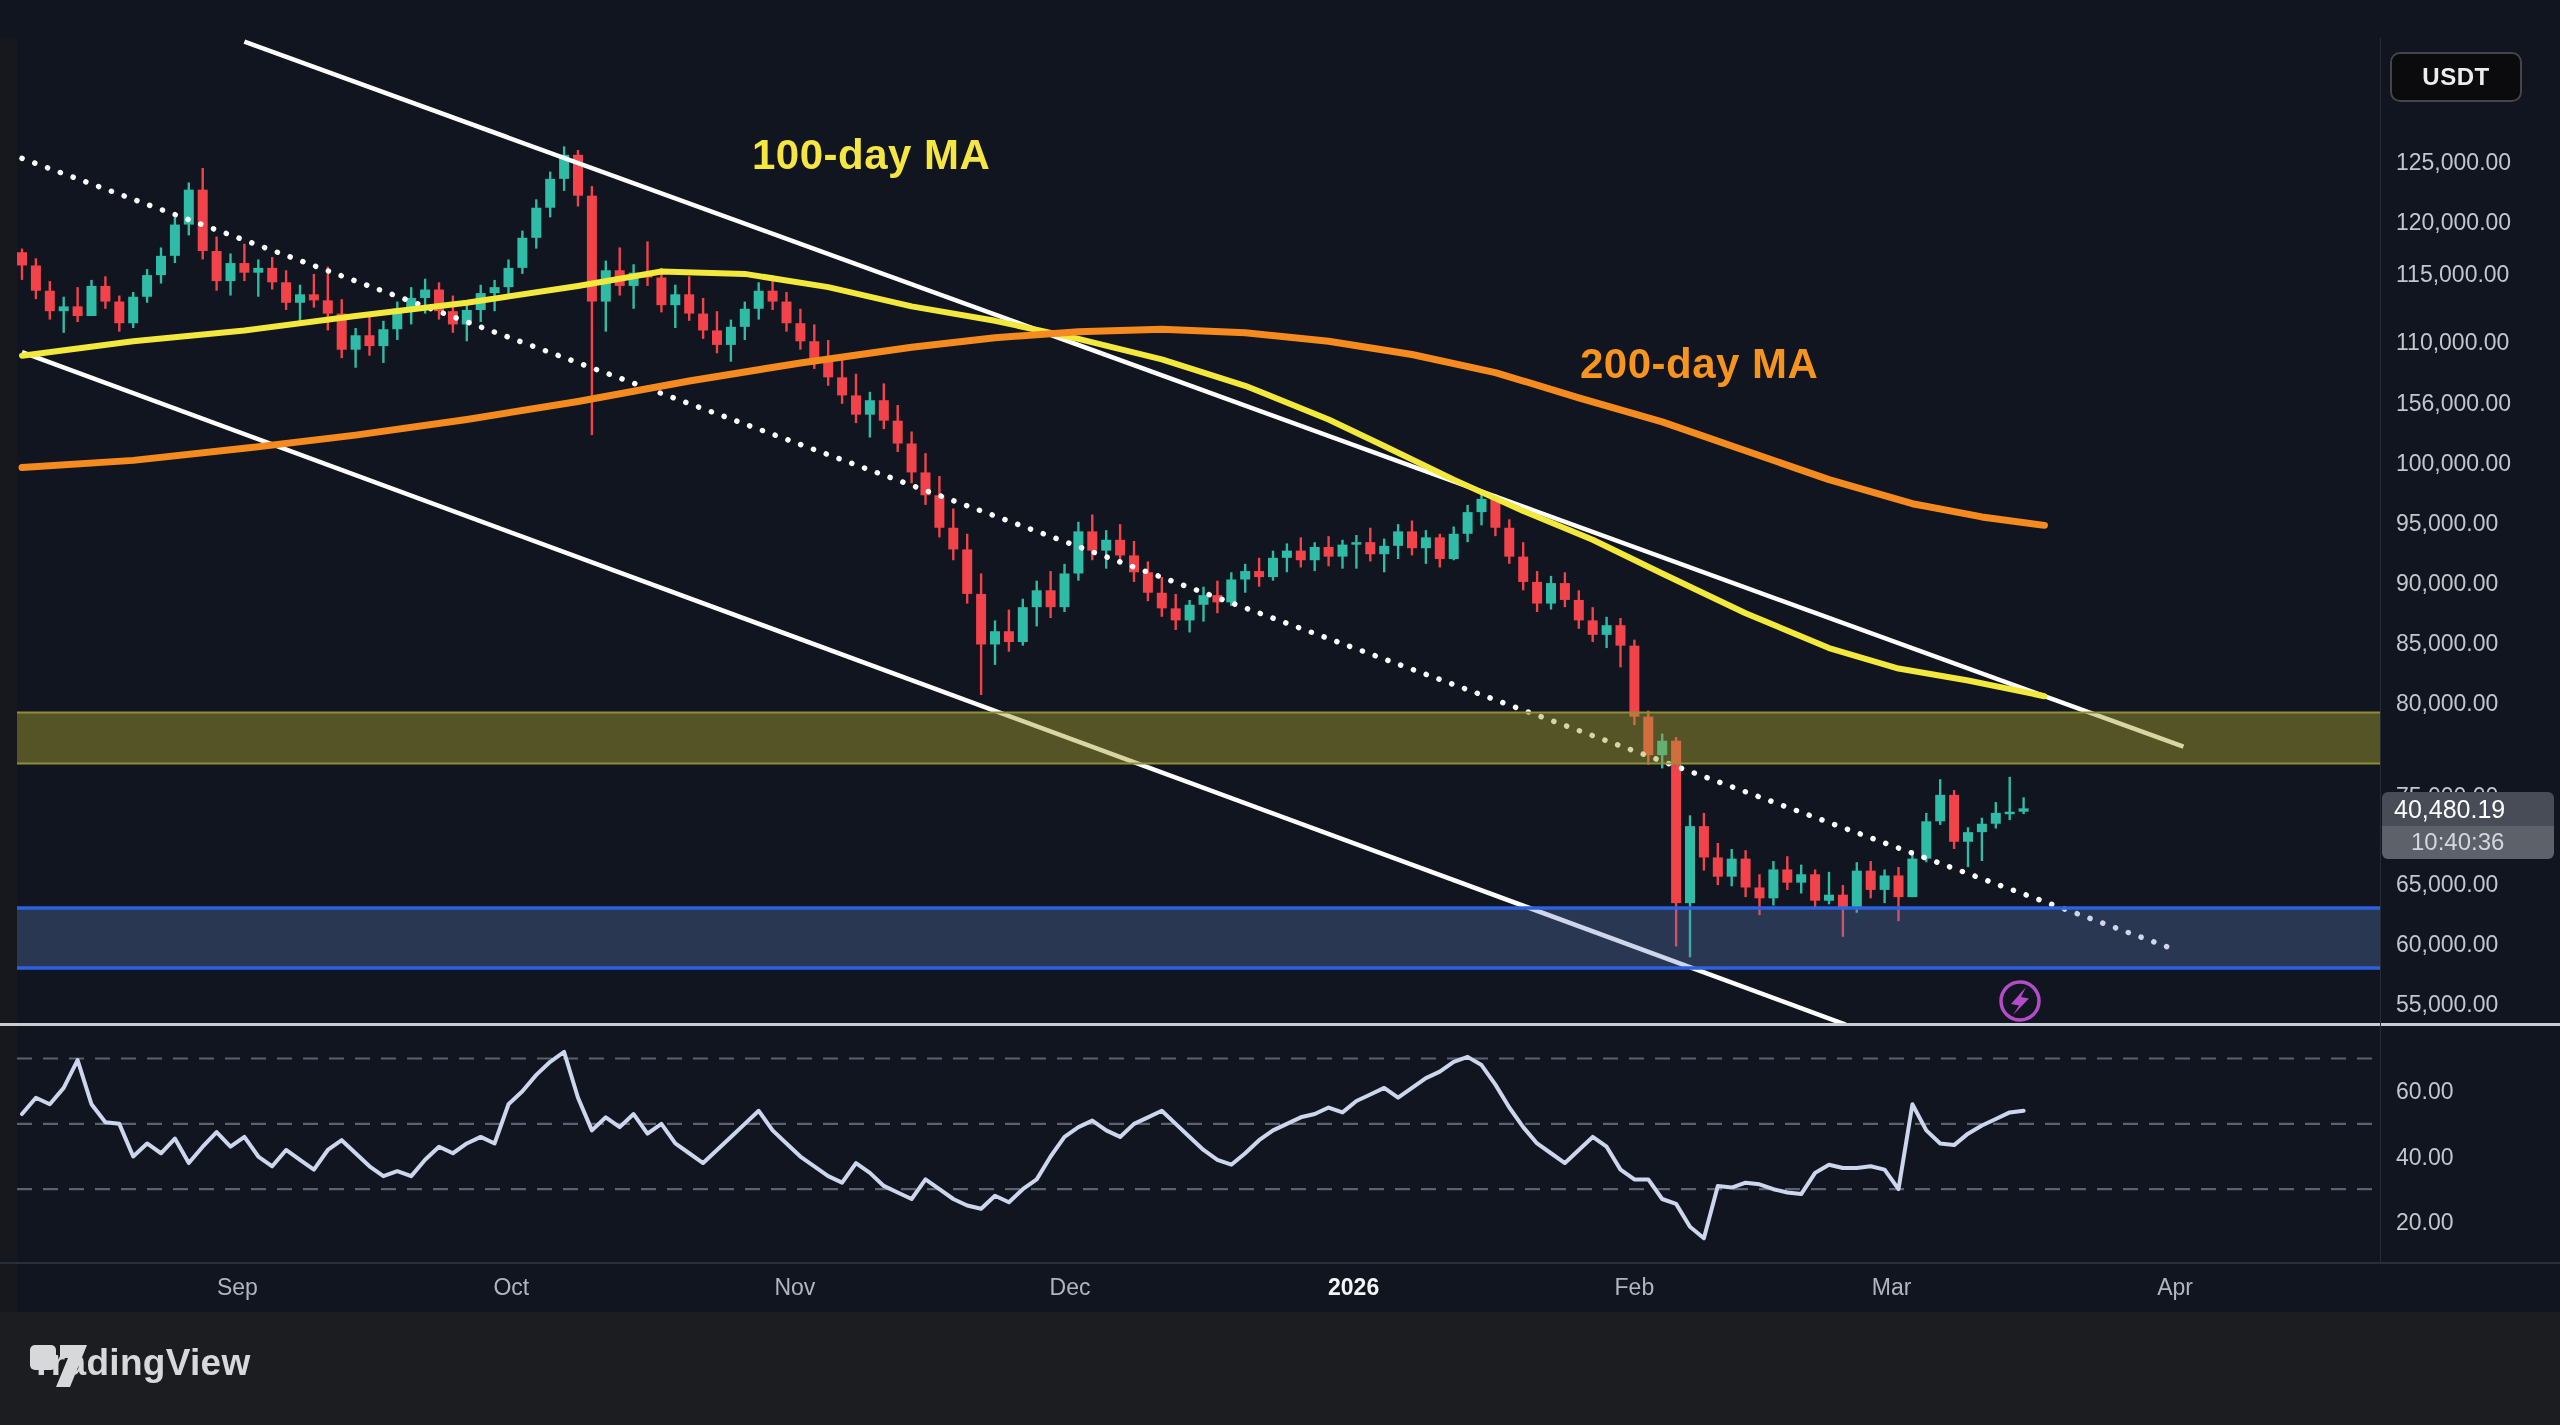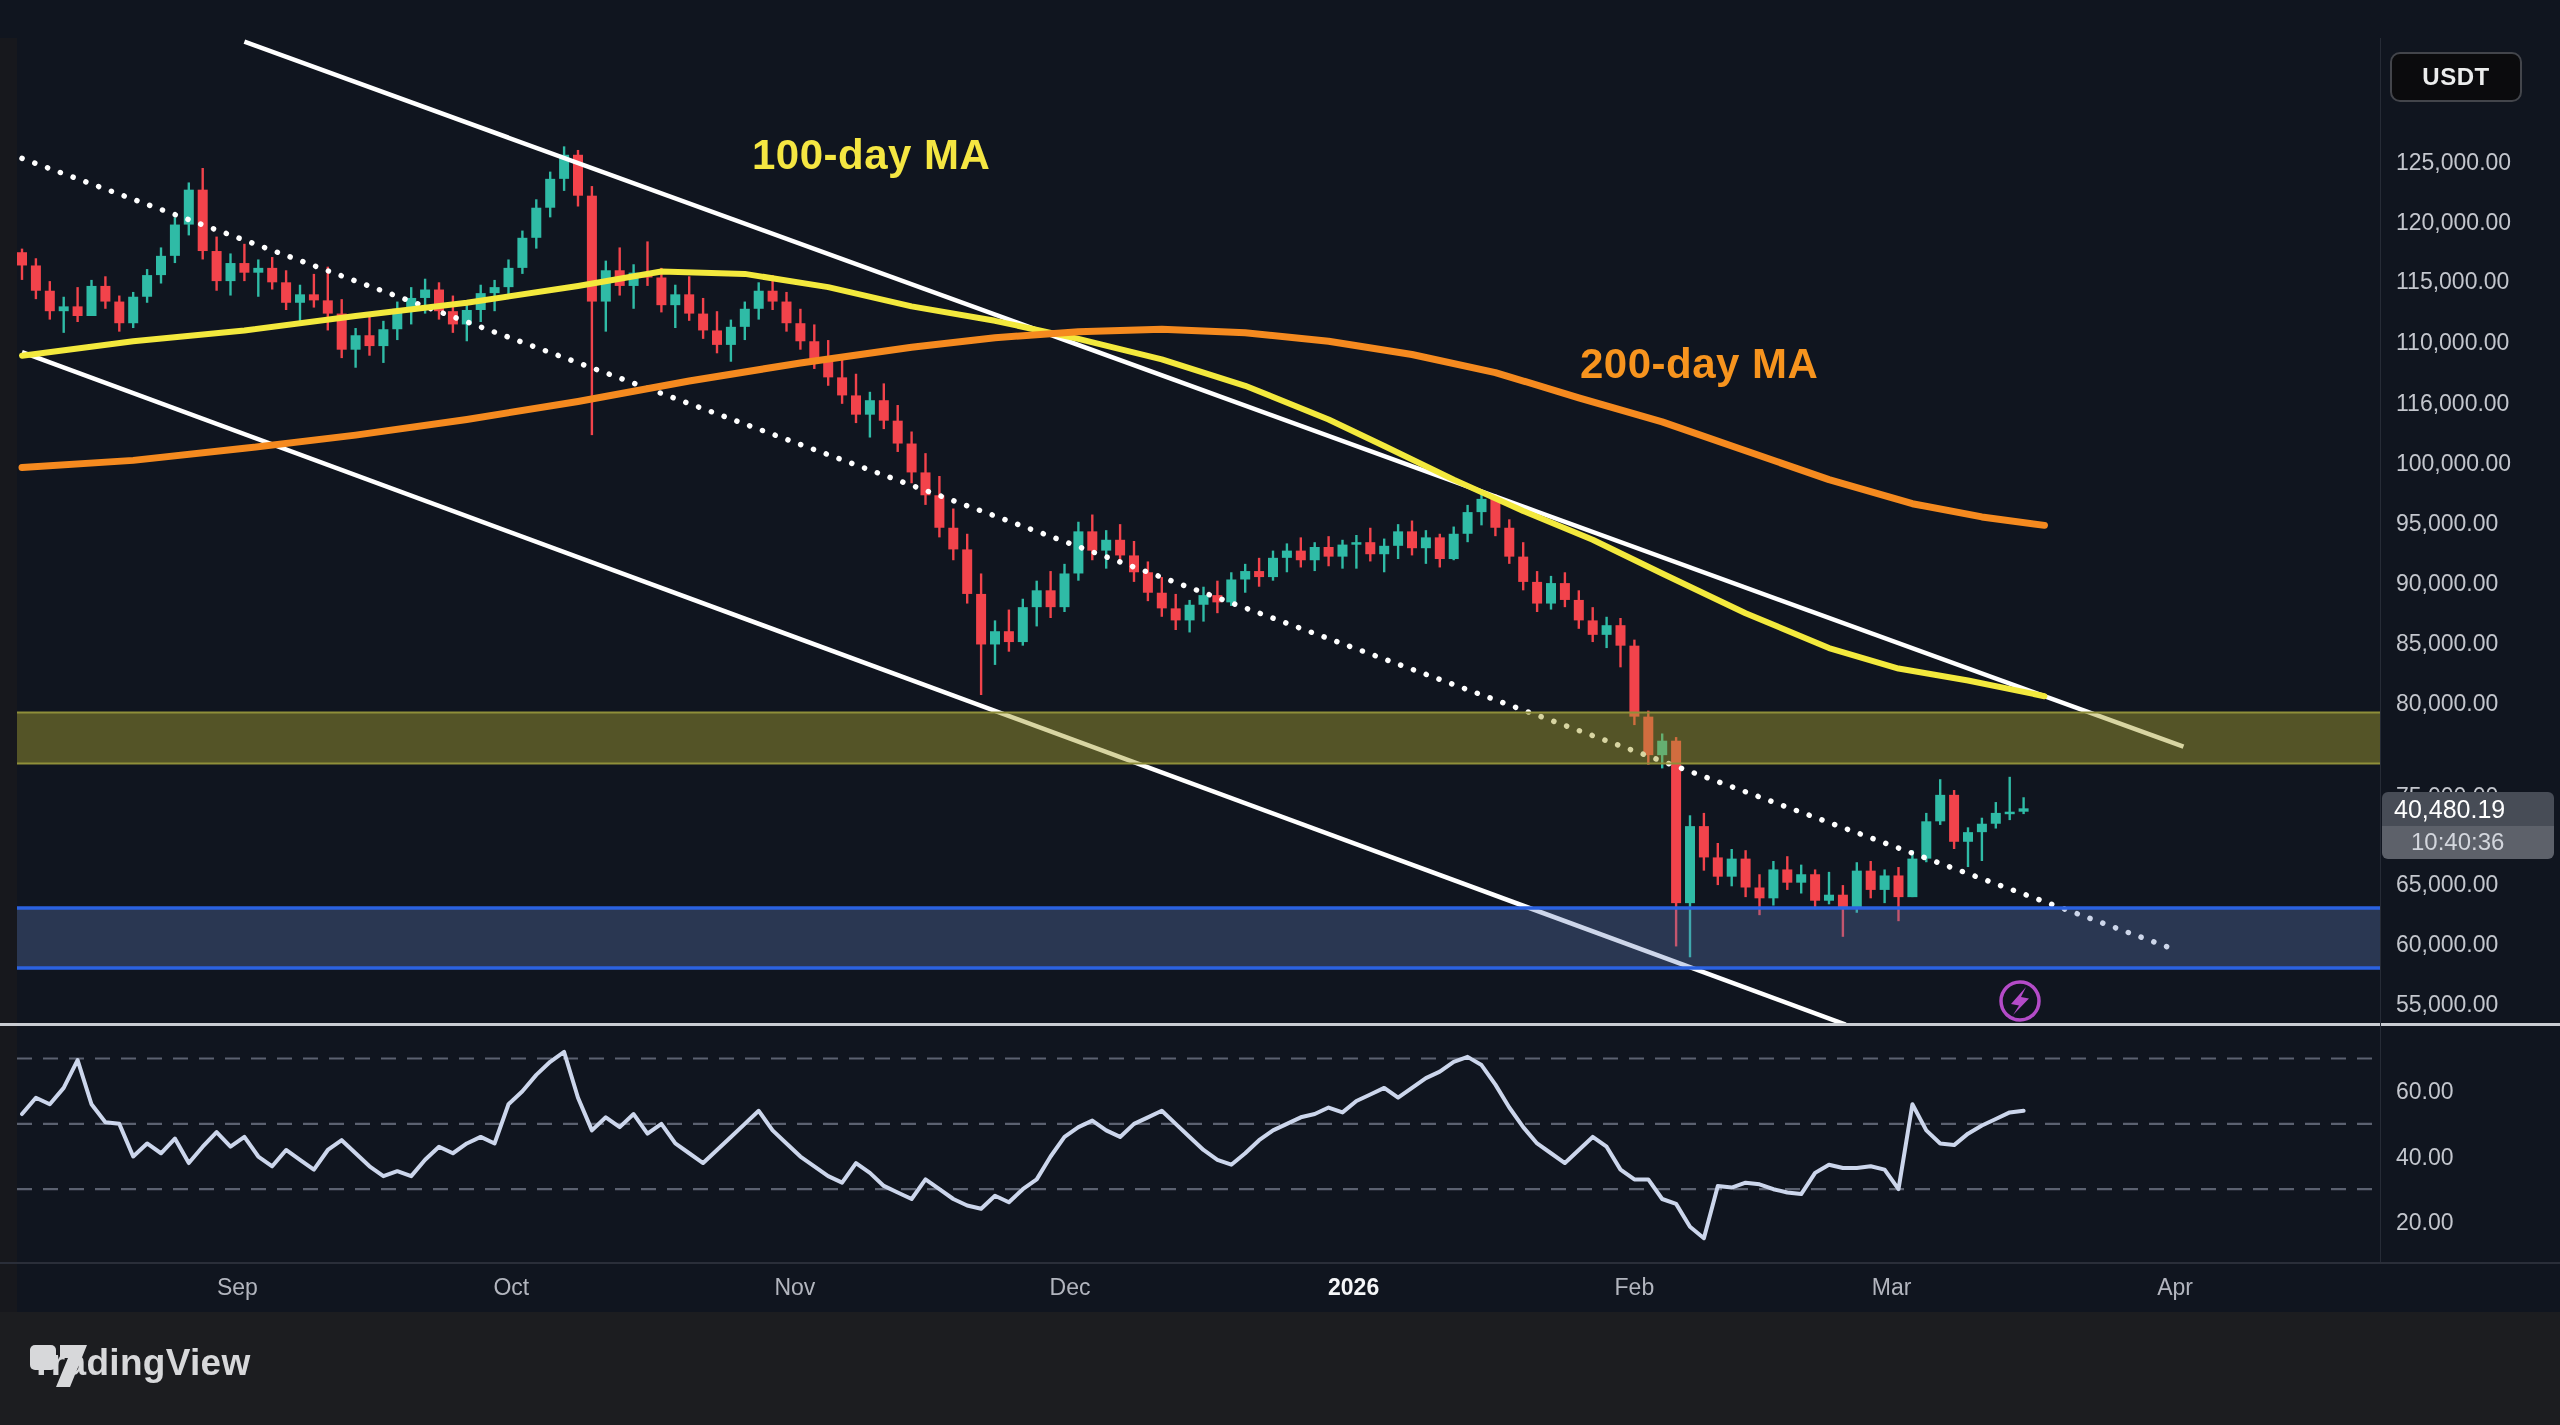--- a/index.html
+++ b/index.html
@@ -377,23 +377,23 @@
       <div class="month-label" style="left: 1070.06px;">Dec</div>
       <div class="month-label year" style="left: 1353.62px;">2026</div>
       <div class="month-label" style="left: 1634.4px;">Feb</div>
       <div class="month-label" style="left: 1891.55px;">Mar</div>
       <div class="month-label" style="left: 2175.11px;">Apr</div>
     </div>
 
   <div id="price-axis">
       <div class="price-axis-label" style="top: 162px;">125,000.00</div>
       <div class="price-axis-label" style="top: 222.157px;">120,000.00</div>
-      <div class="price-axis-label" style="top: 281px;">115,000.00</div>
+      <div class="price-axis-label" style="top: 274px;">115,000.00</div>
       <div class="price-axis-label" style="top: 342.471px;">110,000.00</div>
-      <div class="price-axis-label" style="top: 402.628px;">116,000.00</div>
+      <div class="price-axis-label" style="top: 402.628px;">156,000.00</div>
       <div class="price-axis-label" style="top: 462.785px;">100,000.00</div>
       <div class="price-axis-label" style="top: 522.942px;">95,000.00</div>
       <div class="price-axis-label" style="top: 583.099px;">90,000.00</div>
       <div class="price-axis-label" style="top: 643.256px;">85,000.00</div>
       <div class="price-axis-label" style="top: 703.413px;">80,000.00</div>
       <div class="price-axis-label" style="top: 796px;">75,000.00</div>
       <div class="price-axis-label" style="top: 823.727px;">70,000.00</div>
       <div class="price-axis-label" style="top: 883.884px;">65,000.00</div>
       <div class="price-axis-label" style="top: 944.041px;">60,000.00</div>
       <div class="price-axis-label" style="top: 1004.2px;">55,000.00</div>

